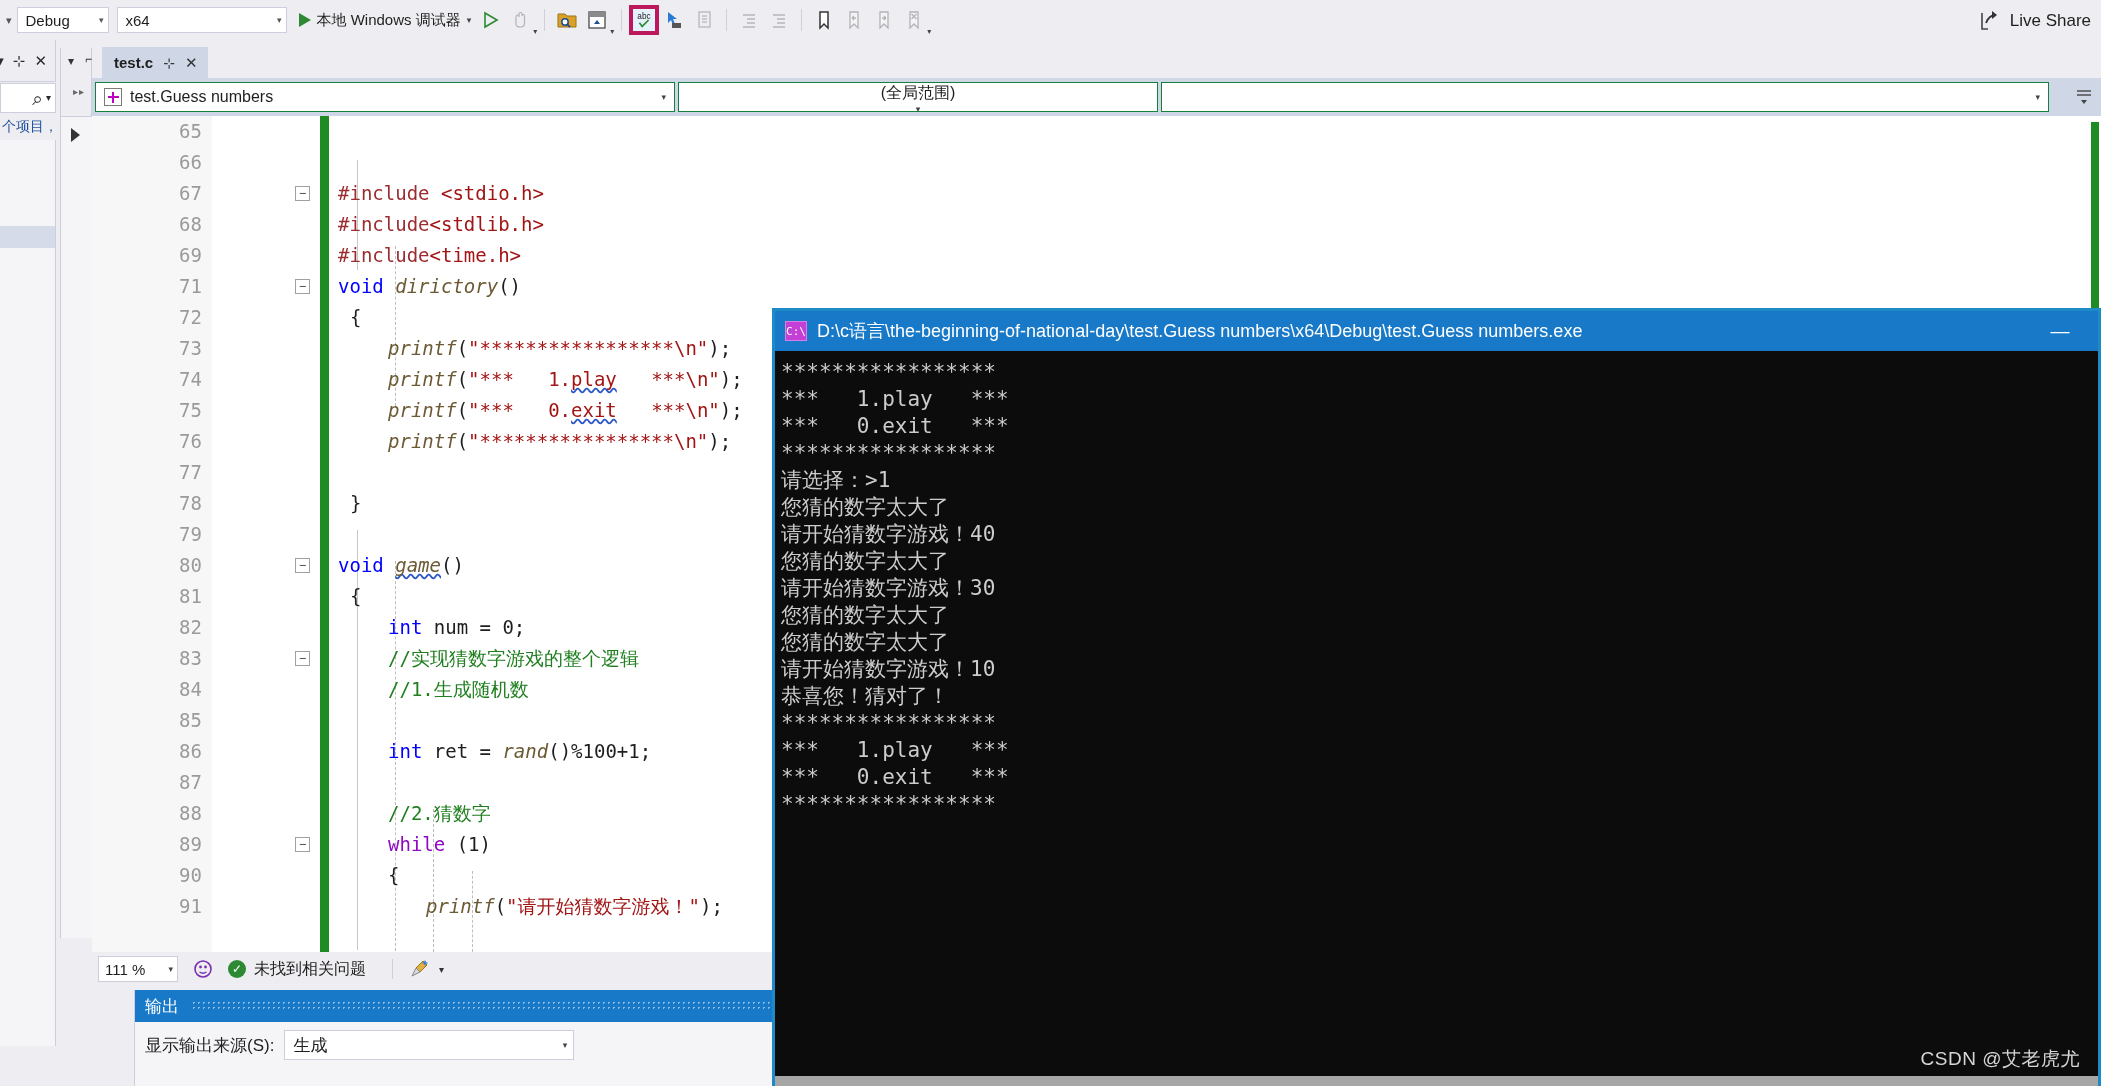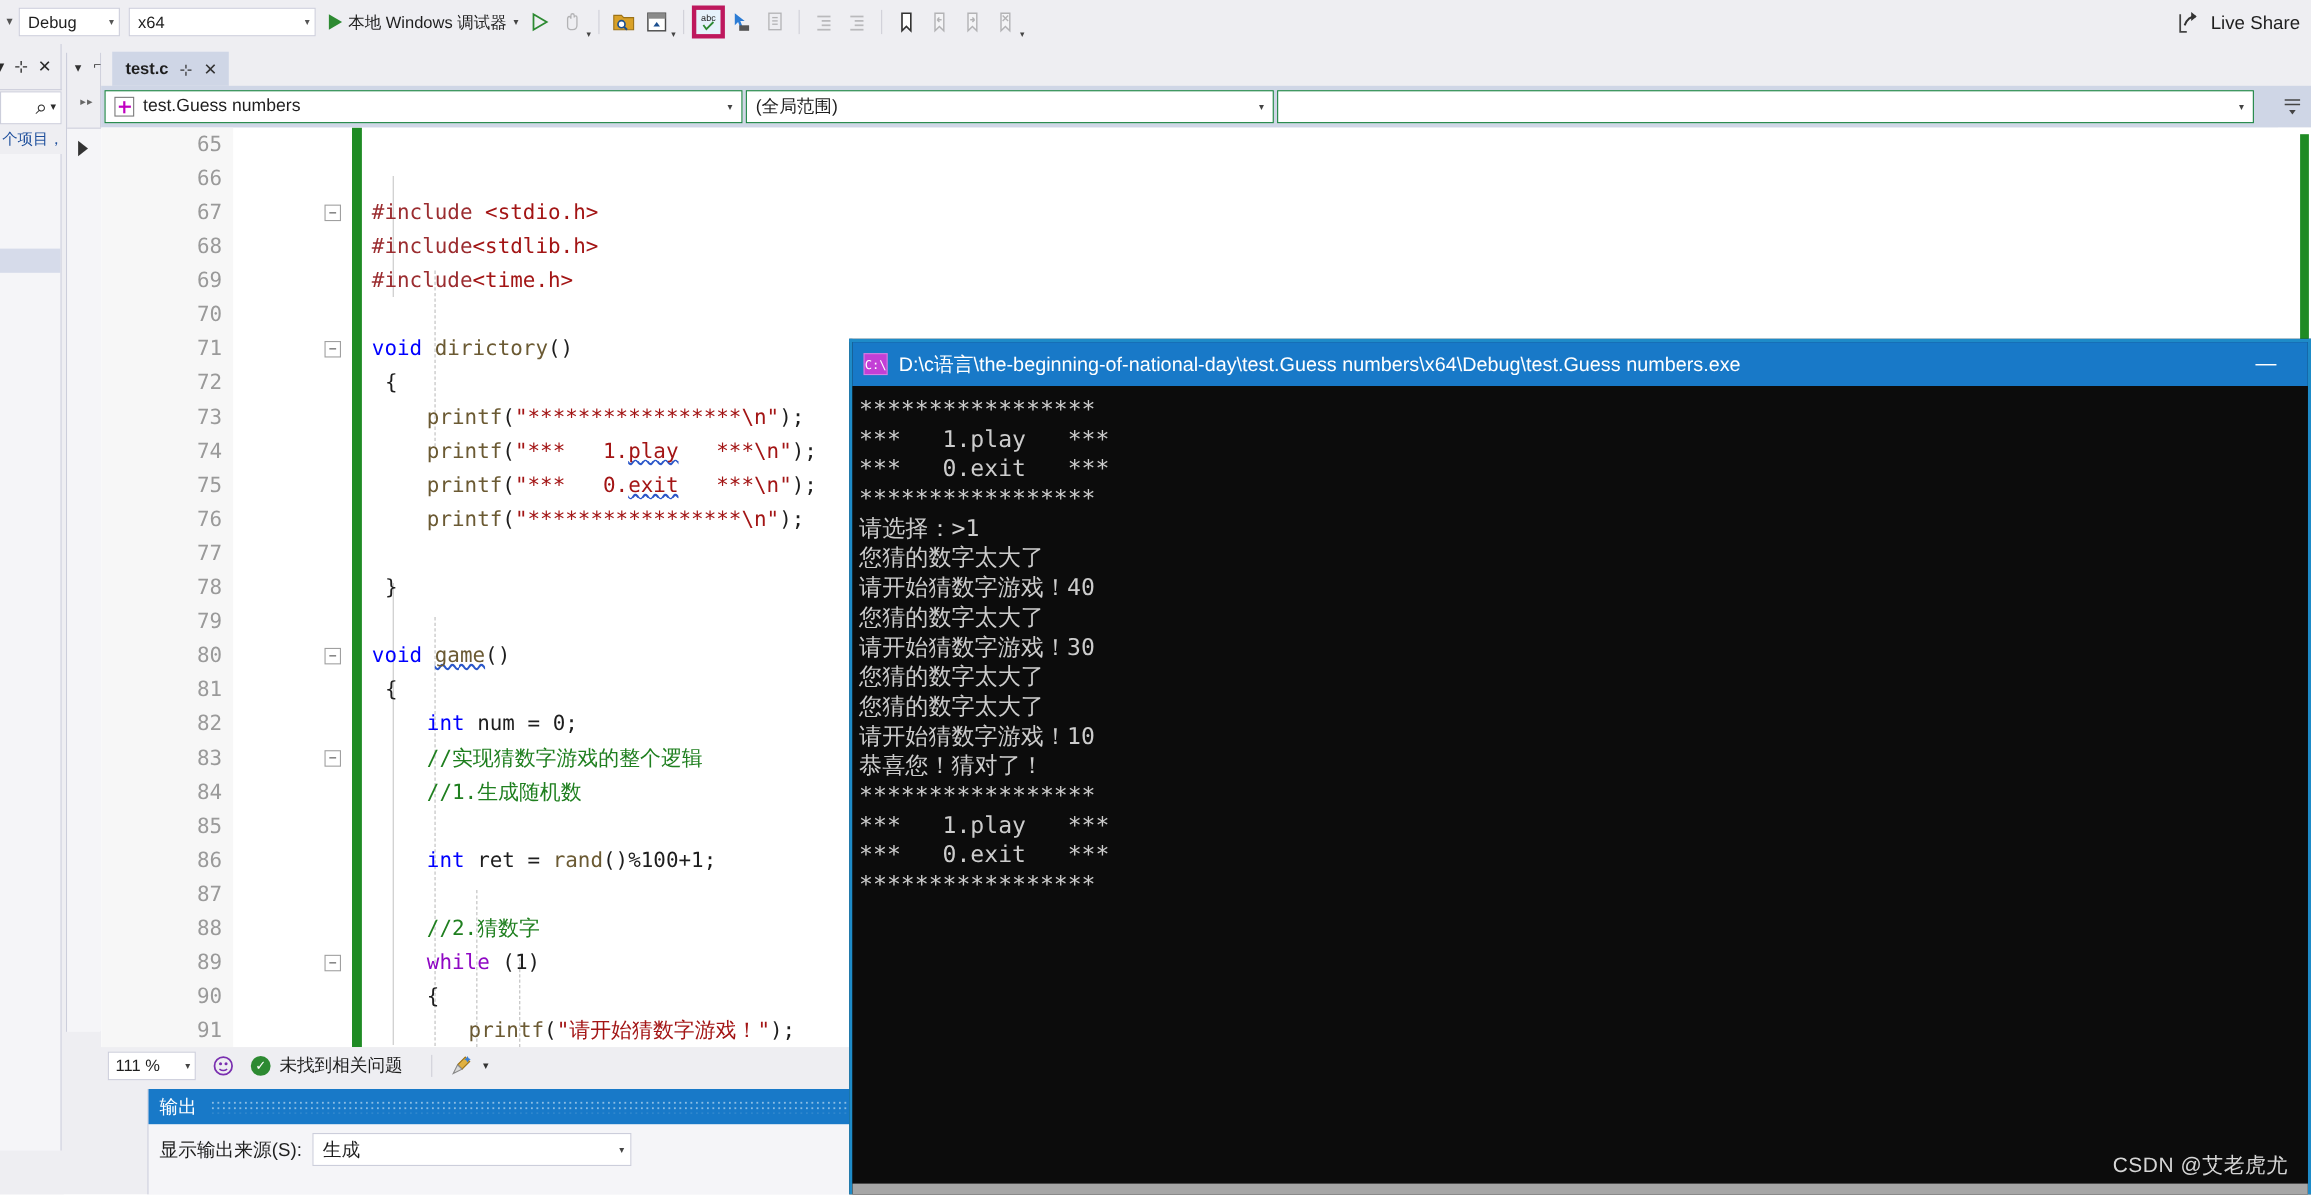--- a/index.html
+++ b/index.html
@@ -156,21 +156,21 @@
   .nav-combo {
     height: 30px;
     background: #fff; border: 1px solid #15803d;
     display: flex; align-items: center;
     padding: 0 8px 0 8px;
     font-size: 16px; color: #1e1e1e;
   }
   .nav-combo .nval { flex: 1; white-space: nowrap; }
   .nav-combo .narrow { font-size: 9px; color: #444; }
   .nav-a { width: 580px; gap: 8px; }
-  .nav-b { width: 480px; }
+  .nav-b { width: 480px; flex-direction: column; }
   .nav-c { width: 888px; }
   .nav-icon {
     width: 18px; height: 18px;
     border: 1px solid #7a7a7a; background: #fff;
     position: relative; flex: none;
   }
   .nav-icon:before, .nav-icon:after {
     content: ""; position: absolute; background: #c000c0;
   }
   .nav-icon:before { left: 3px; top: 7px; width: 11px; height: 2px; }
@@ -230,21 +230,21 @@
   }
   .vdash {
     position: absolute; width: 0;
     border-left: 1px dashed #bdbdbd;
   }
   .c-pre  { color: #9b2d30; }
   .c-kw   { color: #0000ff; text-align: right; }
   .c-kw2  { color: #8f08c4; }
   .c-str  { color: #a31515; }
   .c-com  { color: #1f7f1f; }
-  .c-fn   { color: #6b5a33; }
+  .c-fn   { color: #6b5a33; font-style: italic; }
   .c-blk  { color: #1e1e1e; }
   .squig { text-decoration: underline wavy #2b57c9; text-decoration-skip-ink: none; }
 
   
   .edge-scroll {
     position: absolute; right: 0; top: 0;
     width: 30px; height: 836px; background: #ffffff;
   }
   .edge-green {
     position: absolute; right: 2px; top: 6px;
@@ -594,21 +594,20 @@
       <div class="ln">
         <span class="num">68</span>
         <span class="txt"><span class="c-pre">#include</span><span class="c-str">&lt;stdlib.h&gt;</span></span>
       </div>
 
       <div class="ln">
         <span class="num">69</span>
         <span class="txt"><span class="c-pre">#include</span><span class="c-str">&lt;time.h&gt;</span></span>
       </div>
 
-      <div class="ln"><span class="num">70</span></div>
 
       <div class="ln">
         <span class="num">71</span>
         <span class="fold">−</span>
         <span class="txt"><span class="c-kw">void</span> <span class="c-fn">dirictory</span><span class="c-blk">()</span></span>
       </div>
 
       <div class="ln">
         <span class="num">72</span>
         <span class="txt" style="left:258px"><span class="c-blk">{</span></span>

